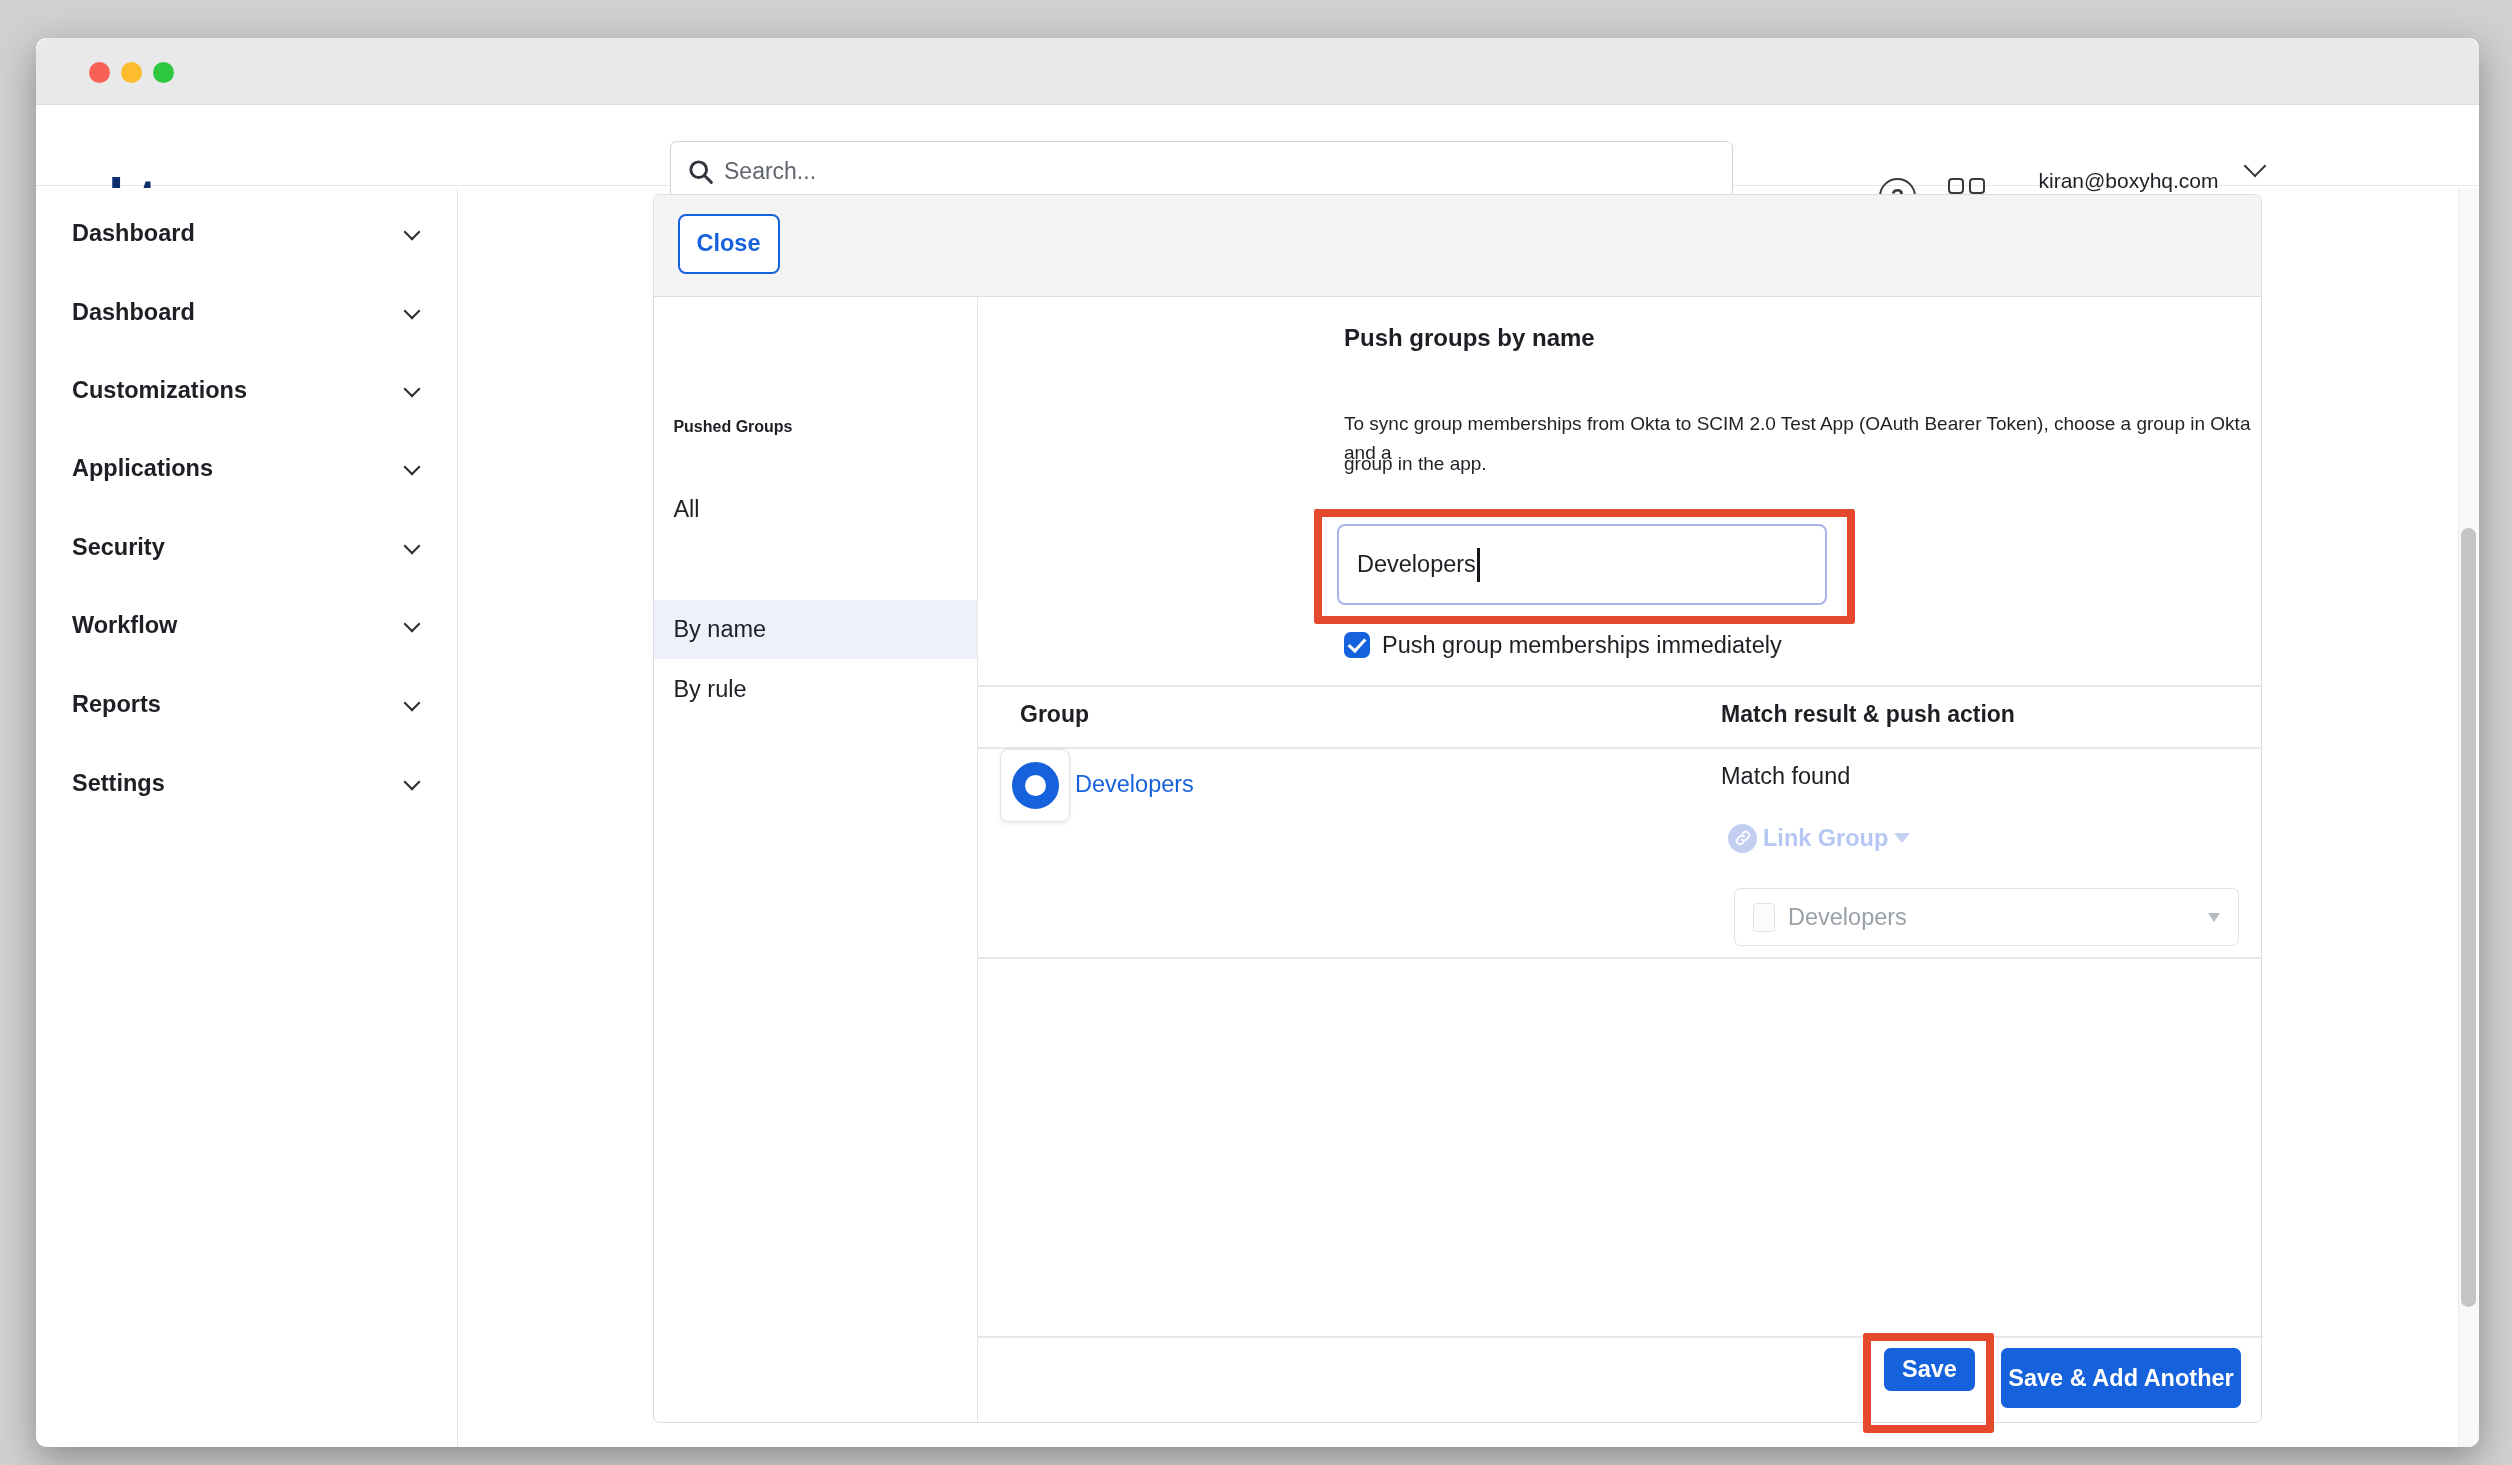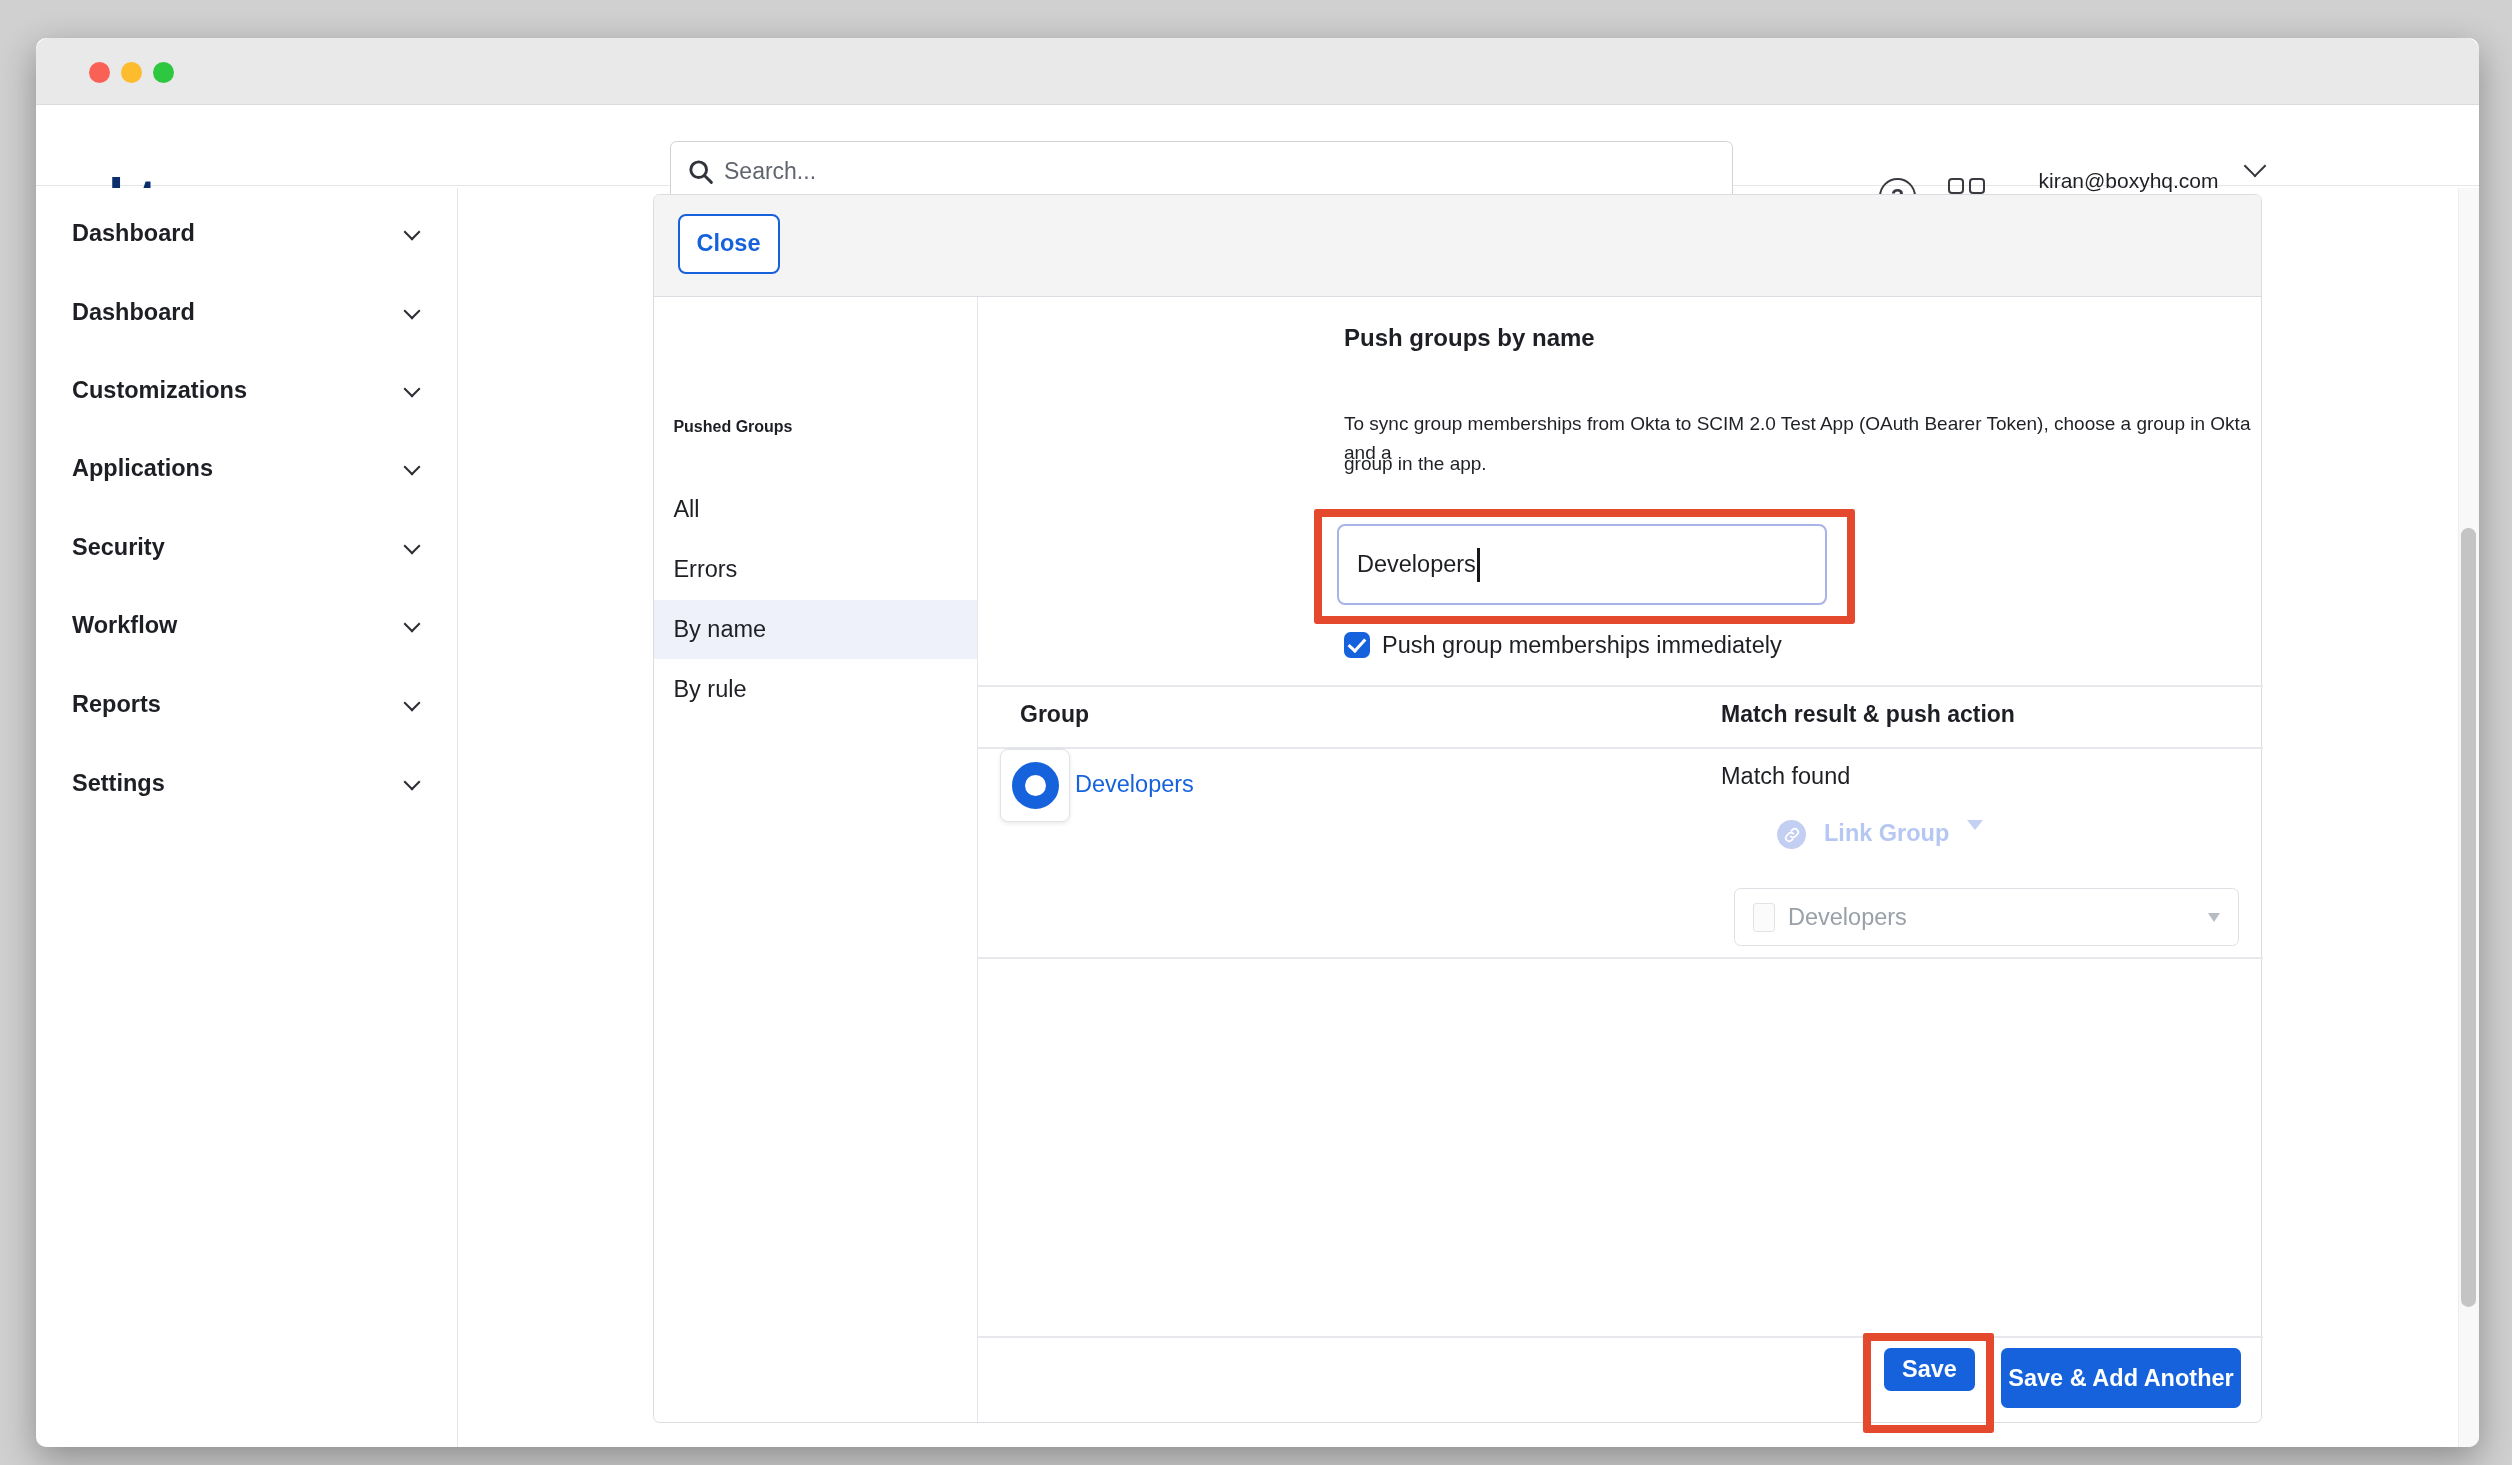--- a/index.html
+++ b/index.html
@@ -86,22 +86,22 @@
   .col-header { position:absolute; top:497px; font-size:23px; font-weight:700; line-height:45px; }
 
   .iconbox { position:absolute; left:346px; top:554px; width:70px; height:73px; background:#fff;
              border:1.6px solid #e0e3e8; border-radius:8px; box-shadow:0 1.6px 4px rgba(0,0,0,.08);
              display:flex; align-items:center; justify-content:center; }
   .donut { width:47px; height:47px; border:13px solid #1662dd; border-radius:50%; background:#fff; }
   .group-link { position:absolute; left:421px; top:576px; font-size:23.5px; color:#1662dd;
                 text-decoration:none; cursor:pointer; }
   .match-status { position:absolute; left:1067px; top:568px; font-size:23.5px; }
 
-  .link-group { position:absolute; left:1123px; top:625px; height:36px; display:flex;
-                align-items:flex-start; gap:18px; cursor:default; }
+  .link-group { position:absolute; left:1074px; top:625px; height:36px; display:flex;
+                align-items:center; gap:6px; cursor:default; }
   .link-circle { width:29px; height:29px; border-radius:50%; background:#c2cef2;
                  display:flex; align-items:center; justify-content:center; }
   .link-group .lg-label { font-size:23.5px; font-weight:700; color:#b5c7f2; }
   .tri-down { width:0; height:0; border-left:8px solid transparent; border-right:8px solid transparent;
               border-top:10.5px solid #c4d1f3; }
 
   .app-select { position:absolute; left:1080px; top:693px; width:505px; height:58px;
                 border:1.6px solid #dde0e4; border-radius:6.5px; background:#fff;
                 display:flex; align-items:center; padding:0 18px; cursor:default; }
   .ghost-ic { width:22px; height:29px; border:1.6px solid #e0e2e6; border-radius:3.2px; background:#fbfbfc; }
@@ -175,21 +175,20 @@
     </nav>
 
     <div class="card">
       <div class="band">
         <button class="close-btn">Close</button>
       </div>
 
       <div class="panel-nav">
         <div class="panel-nav-title">Pushed Groups</div>
         <div class="pnav-item" style="top:183px">All</div>
-        <div class="pnav-item" style="top:243px">Errors</div>
         <div class="pnav-item selected" style="top:303px">By name</div>
         <div class="pnav-item" style="top:363px">By rule</div>
       </div>
 
       <div class="content-title">Push groups by name</div>
       <div class="desc" style="top:214px">To sync group memberships from Okta to SCIM 2.0 Test App (OAuth Bearer Token), choose a group in Okta and a</div>
       <div class="desc" style="top:254px">group in the app.</div>
 
       <div class="annotation ann-input"></div>
       <div class="groupname">

